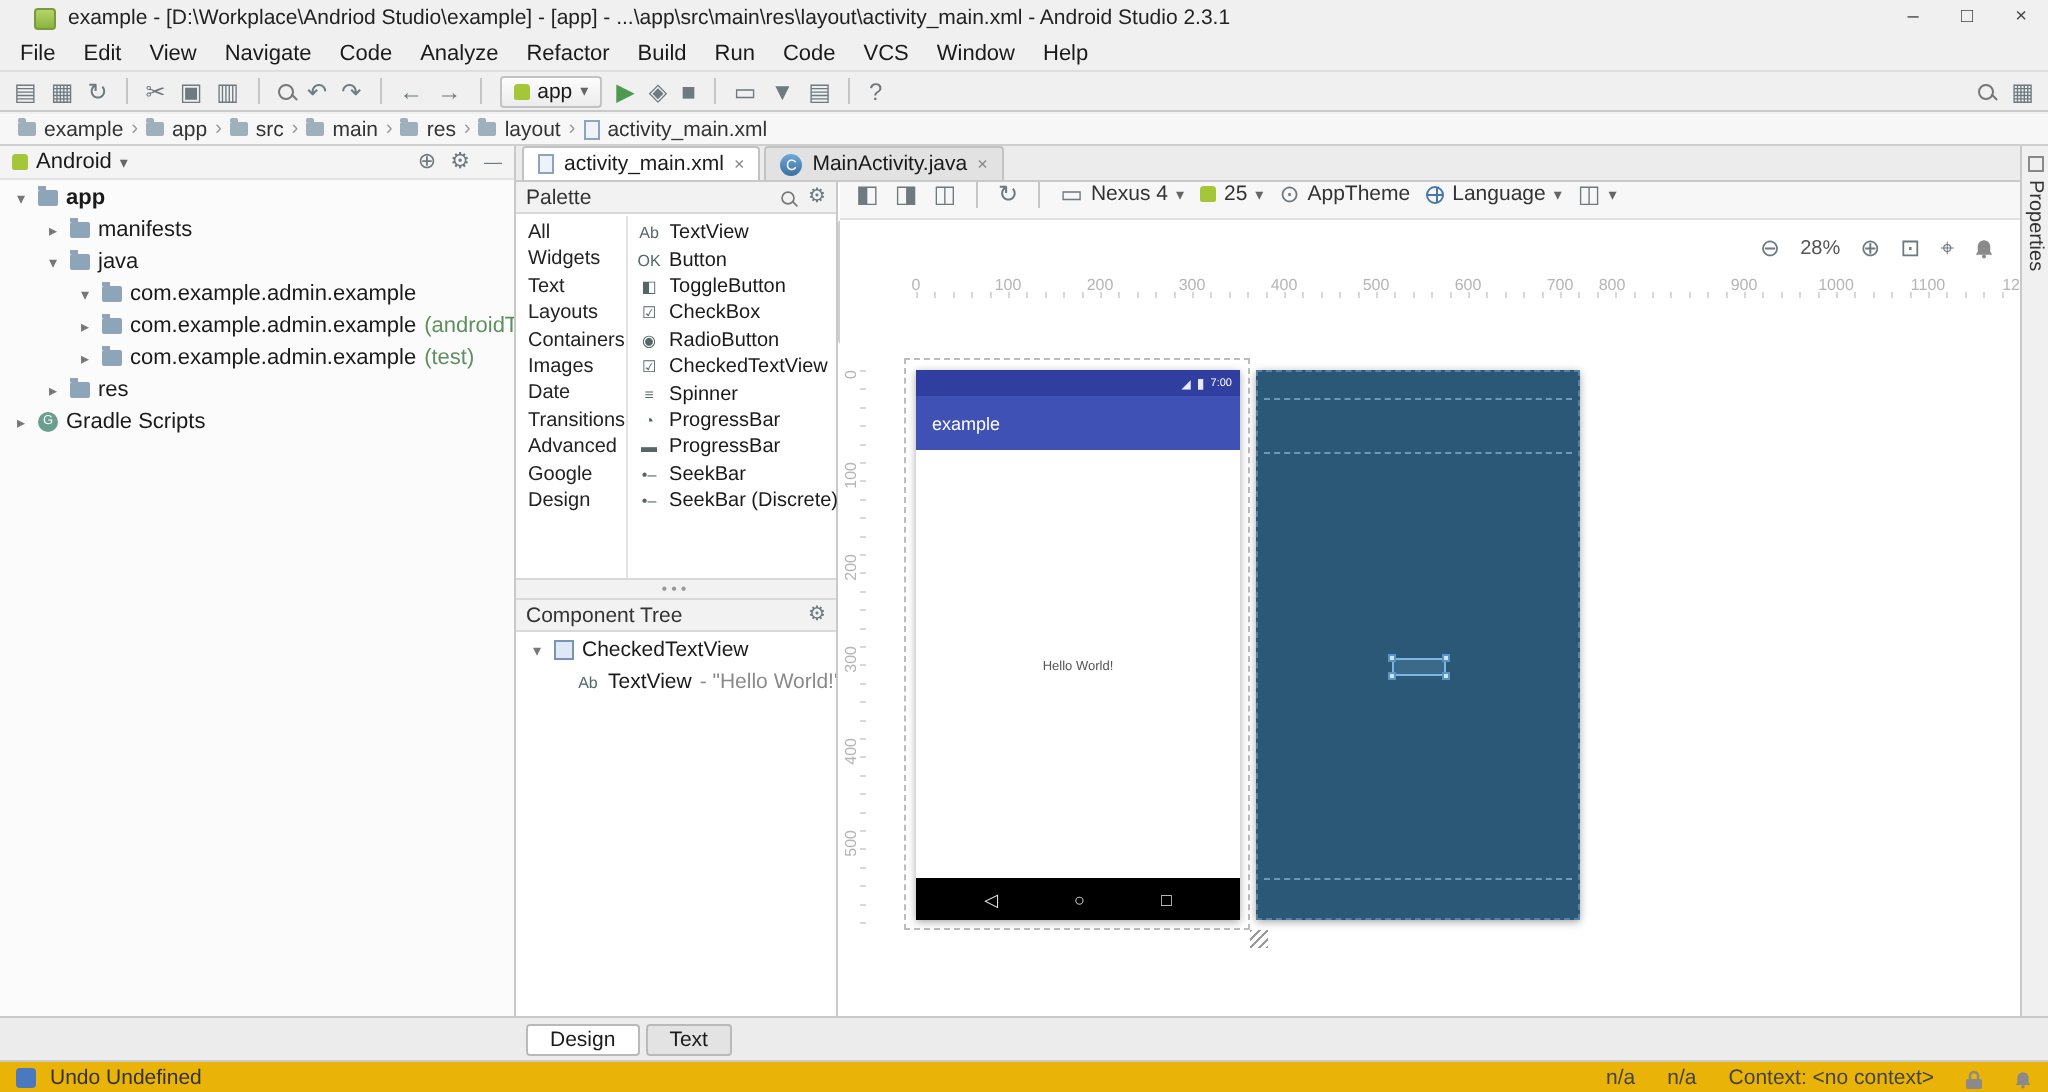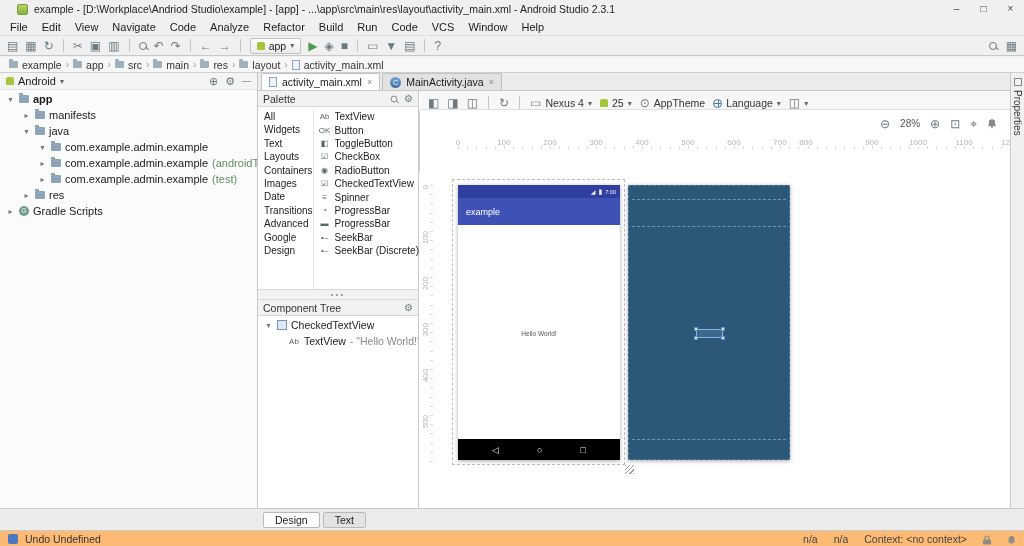--- a/index.html
+++ b/index.html
@@ -79,26 +79,26 @@
   .pal-scroll{position:absolute;right:1px;top:2px;width:4px;height:62px;background:#cfcfcf;border-radius:2px}
   .pal-split{position:absolute;top:198px;left:0;right:0;height:11px;background:#f2f2f2;border-top:1px solid #d8d8d8;border-bottom:1px solid #d8d8d8;text-align:center;line-height:9px;color:#999;font-size:8px;letter-spacing:2px}
   .ct-header{position:absolute;top:209px;left:0;right:0}
   .ct-body{position:absolute;top:226px;left:0;right:0;bottom:0}
   .ct-row{height:16px;display:flex;align-items:center;gap:4px;font-size:10.5px;white-space:nowrap;overflow:hidden}
   .ct-detail{color:#8a8a8a}
   .lay-ico{width:10px;height:10px;border:1px solid #7a93b5;background:#dfe9f5;flex:none}
 
   
   .design-area{position:absolute;top:18px;left:162px;right:0;bottom:0;background:#fff}
-  .design-toolbar{height:19px;border-bottom:1px solid #e0e0e0;background:#f7f7f7;display:flex;align-items:flex-end;gap:8px;padding:0 8px;font-size:10.5px;color:#333}
+  .design-toolbar{height:19px;border-bottom:1px solid #e0e0e0;background:#f7f7f7;display:flex;align-items:flex-start;gap:8px;padding:0 8px;font-size:10.5px;color:#333}
   .dt-sel{display:flex;align-items:center;gap:4px}
   .globe{width:9px;height:9px;border:1px solid #4878a8;border-radius:50%;position:relative;display:inline-block;flex:none}
   .globe::before{content:"";position:absolute;left:0;right:0;top:50%;height:1px;background:#4878a8}
   .globe::after{content:"";position:absolute;top:0;bottom:0;left:50%;width:1px;background:#4878a8}
-  .zoombar{position:absolute;top:27px;right:13px;display:flex;align-items:flex-start;gap:10px;color:#777}
+  .zoombar{position:absolute;top:27px;right:13px;display:flex;align-items:center;gap:10px;color:#777}
   .zoom-label{font-size:10px;color:#555}
 
   .ruler-h{position:absolute;top:46px;left:13px;right:0;height:12px;overflow:hidden;font-size:8px;color:#b5b5b5}
   .ruler-h span{position:absolute;top:1px;transform:translateX(-50%)}
   .ruler-h::after{content:"";position:absolute;left:25px;right:0;bottom:0;height:3px;background:repeating-linear-gradient(90deg,#d8d8d8 0 1px,transparent 1px 9.2px)}
   .ruler-v{position:absolute;top:46px;left:0;width:13px;bottom:0;overflow:hidden;font-size:8px;color:#b5b5b5}
   .ruler-v span{position:absolute;left:1px;writing-mode:vertical-rl;transform:rotate(180deg)}
   .ruler-v::after{content:"";position:absolute;right:0;top:48px;height:281px;width:3px;background:repeating-linear-gradient(180deg,#d8d8d8 0 1px,transparent 1px 9.2px)}
 
   .sel-rect{position:absolute;left:32px;top:88px;width:173px;height:286px;border:1px dashed #bdbdbd}
@@ -122,21 +122,21 @@
   .side-ico{width:8px;height:8px;border:1px solid #888;margin:5px auto 4px;display:block}
   .vtext{writing-mode:vertical-rl;font-size:10px;color:#333;display:block;margin:0 auto}
 
   
   .bottom-bar{position:absolute;bottom:16px;left:0;right:0;height:22px;background:#ececec;border-top:1px solid #c9c9c9}
   .btabs{position:absolute;left:263px;top:3px;display:flex;gap:3px}
   .btab{padding:1px 11px;font-size:10.5px;border:1px solid #b9b9b9;background:#e3e3e3;border-radius:2px}
   .btab.active{background:#fff}
 
   
-  .status-bar{position:absolute;bottom:0;left:0;right:0;height:16px;background:#fdba74;border-top:1px solid #c9c9c9;display:flex;align-items:center;font-size:10.5px;color:#333;padding:0 8px;gap:7px}
+  .status-bar{position:absolute;bottom:0;left:0;right:0;height:16px;background:#eab308;border-top:1px solid #c9c9c9;display:flex;align-items:center;font-size:10.5px;color:#333;padding:0 8px;gap:7px}
   .sb-icon{width:10px;height:10px;border-radius:2px;background:#4a79c0;flex:none}
   .sb-right{margin-left:auto;display:flex;align-items:flex-end;gap:16px;color:#444}
 </style>
 </head>
 <body>
 
 <div>
 
   <div class="titlebar">
     <span class="as-logo"></span>

